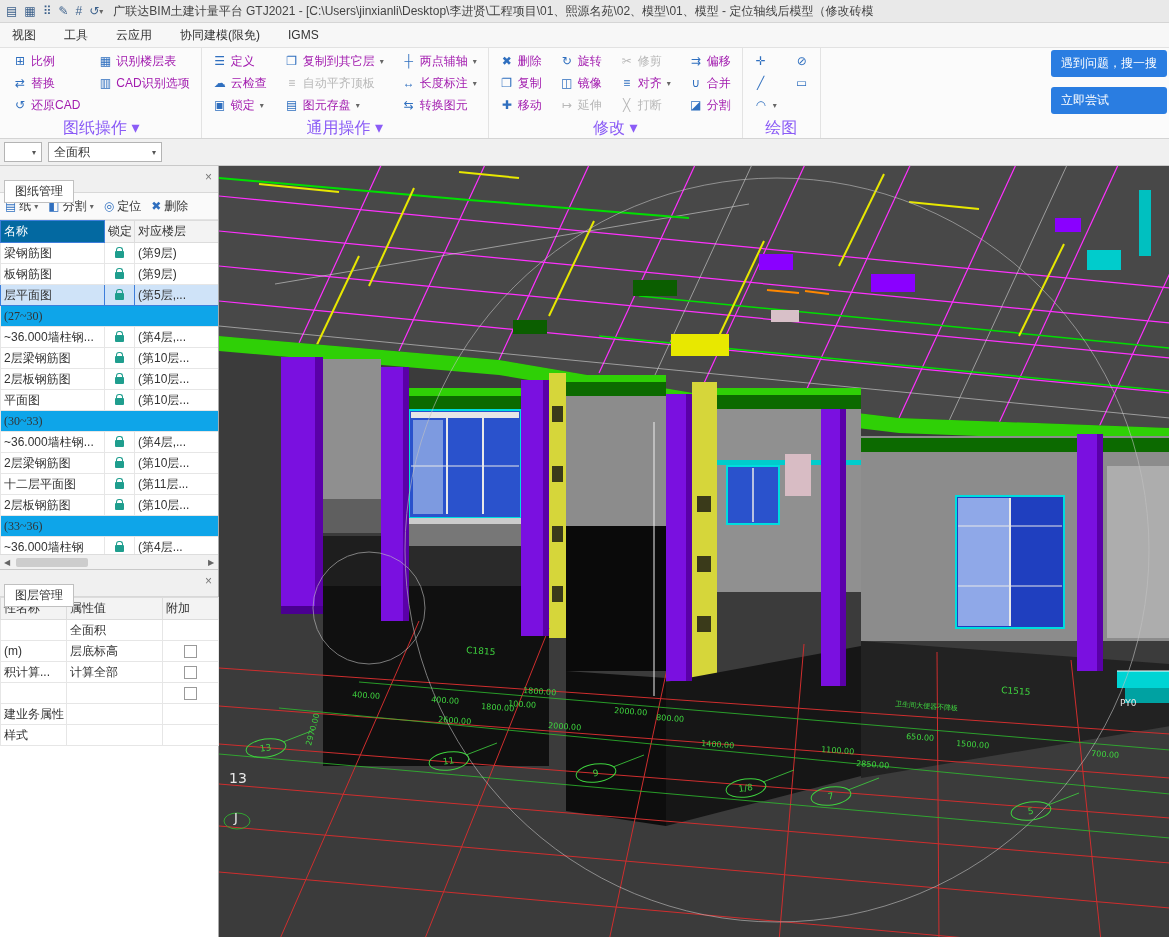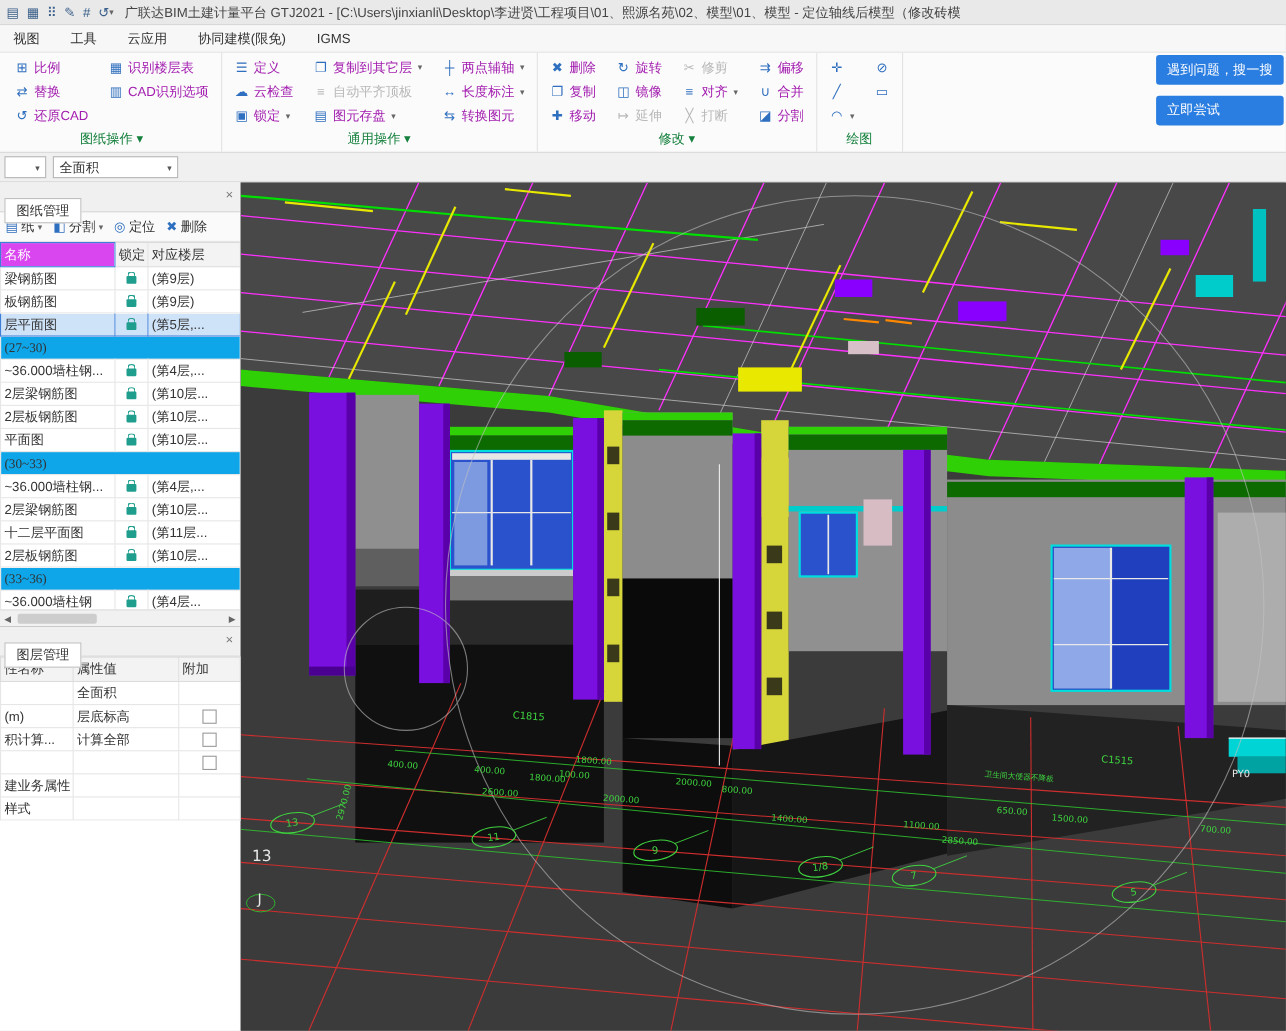--- a/index.html
+++ b/index.html
@@ -24,21 +24,21 @@
   
   .ribbon{height:90px;background:#fbfbfb;border-bottom:1px solid #d4d4d4;display:flex;align-items:stretch;padding-left:2px;}
   .rb-group{display:flex;flex-direction:column;padding:2px 8px 0 8px;border-right:1px solid #e3e3e3;}
   .rb-cols{display:flex;gap:12px;flex:1;}
   .rb-col{display:flex;flex-direction:column;}
   .rb-item{display:flex;align-items:center;gap:4px;height:22px;padding:0 3px;white-space:nowrap;cursor:default;border-radius:2px;}
   .rb-ico{color:#2f6fbf;width:14px;text-align:center;font-size:12px;}
   .rb-lbl{color:#a21caf;}
   .rb-arrow{font-size:8px;color:#666;margin-left:1px;}
   .rb-item.disabled .rb-lbl,.rb-item.disabled .rb-ico{color:#b8b8b8;}
-  .rb-glabel{text-align:center;color:#15803d;padding:2px 0 4px;font-size:12px;cursor:default;}
+  .rb-glabel{text-align:center;color:#8b5cf6;padding:2px 0 4px;font-size:16px;cursor:default;}
 
   
   .combo-row{height:26px;background:#f0f0f0;border-bottom:1px solid #c9c9c9;display:flex;align-items:center;gap:6px;padding:0 4px;}
   .combo{background:#fff;border:1px solid #b4b4b4;height:18px;display:flex;align-items:center;justify-content:space-between;padding:0 5px;cursor:default;}
   .combo .arrow{font-size:8px;color:#555;margin-left:6px;}
   .combo.small{width:26px;justify-content:flex-end;}
   .combo.area{width:102px;}
 
   
   .workspace{display:flex;height:775px;}
@@ -51,21 +51,21 @@
   .panel-close{position:absolute;right:6px;top:4px;color:#777;cursor:default;}
 
   .sheet-toolbar{display:flex;align-items:center;gap:10px;height:26px;padding:0 5px;background:#fafafa;border-bottom:1px solid #e4e4e4;flex:none;}
   .tool{display:flex;align-items:center;gap:3px;cursor:default;}
   .t-ico{color:#2f6fbf;}
   .t-arrow{font-size:8px;color:#666;}
 
   .sheet-body{flex:1;overflow:hidden;}
   table.grid{border-collapse:collapse;width:100%;table-layout:fixed;}
   table.grid th{font-weight:normal;background:#f3f3f3;border:1px solid #dcdcdc;height:21px;padding:0 3px;overflow:hidden;white-space:nowrap;text-align:left;}
-  table.grid th.name-h{background:#d946ef;color:#fff;border-color:#3d7edb;}
+  table.grid th.name-h{background:#0369a1;color:#fff;border-color:#3d7edb;}
   table.grid td{border:1px solid #e6e6e6;height:20px;padding:0 3px;overflow:hidden;white-space:nowrap;background:#fff;}
   tr.selected td{background:#cfe3f8;border-color:#3d7edb;margin-left:43px;}
   tr.group-row td{background:#0ea5e9;font-family:Liberation Serif, serif;}
   td.lock-cell{text-align:center;}
 
   .lock-icon{display:inline-block;width:9px;height:7px;background:#1f9e8e;border-radius:1px;position:relative;top:1px;}
   .lock-icon::before{content:"";position:absolute;left:1px;top:-4px;width:5px;height:4px;border:1.5px solid #1f9e8e;border-bottom:none;border-radius:3px 3px 0 0;}
 
   .hscroll{height:14px;background:#f1f1f1;border-top:1px solid #ddd;display:flex;align-items:center;position:relative;flex:none;}
   .hs-btn{width:14px;text-align:center;font-size:8px;color:#666;cursor:default;}

